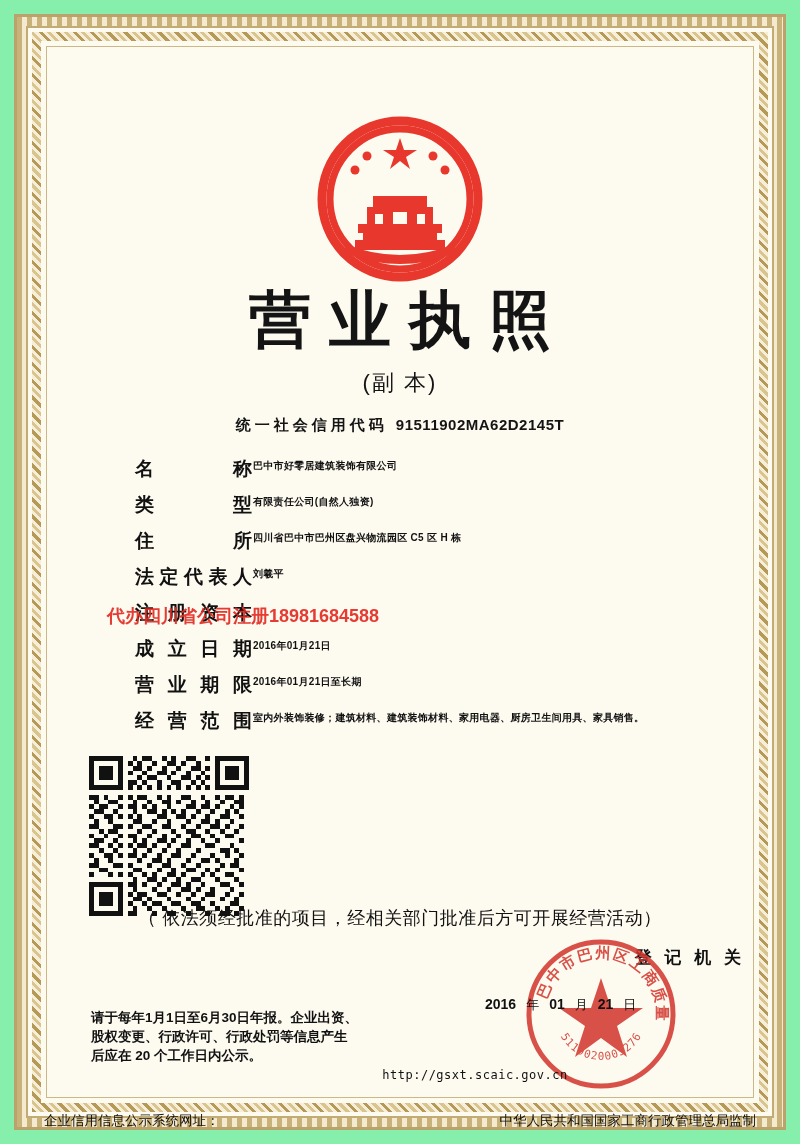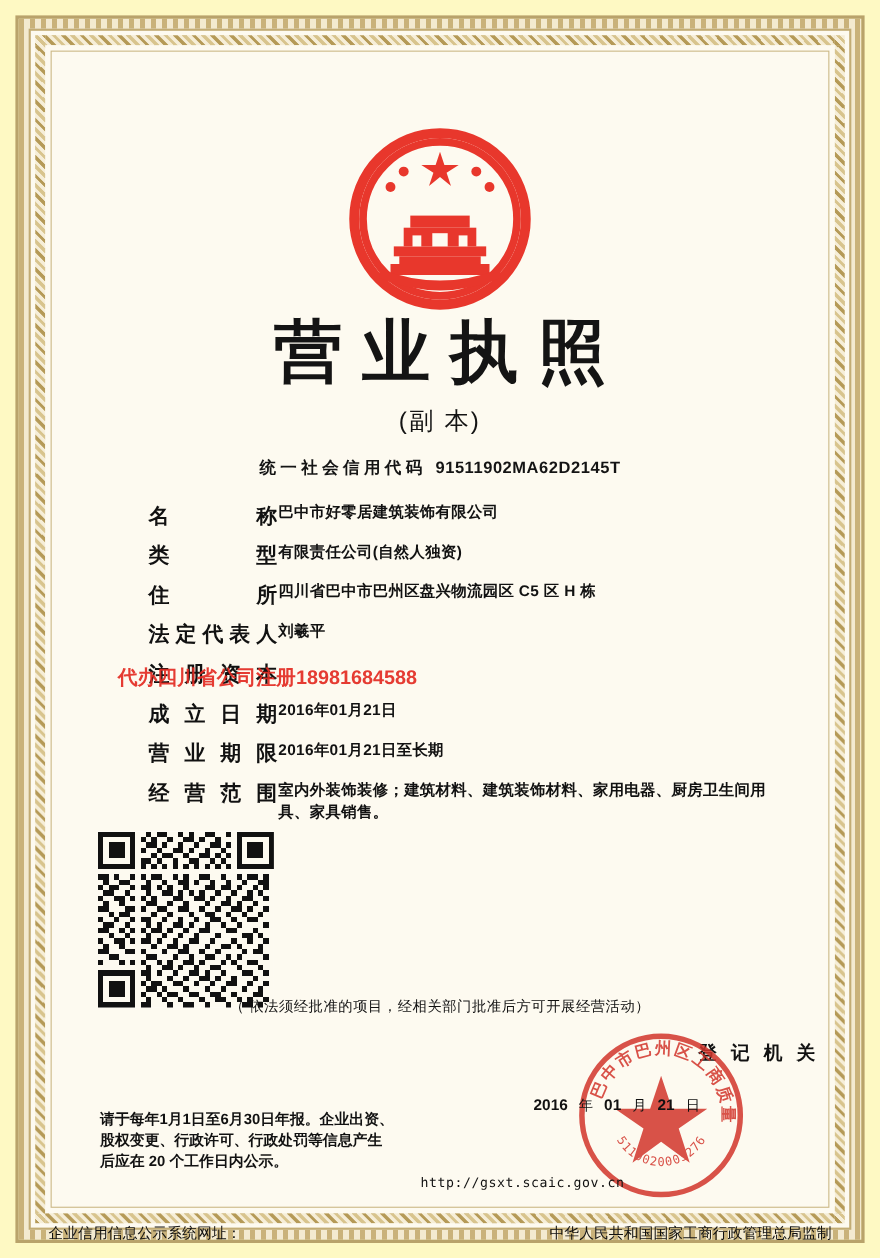--- a/index.html
+++ b/index.html
@@ -7,21 +7,21 @@
     padding: 0;
     background: #ffffff;
   }
   body {
     font-family: "Liberation Sans", sans-serif;
   }
   .page {
     position: relative;
     width: 800px;
     height: 1144px;
-    background: #fef9c3;
+    background: #86efac;
     overflow: hidden;
   }
 
   
   .frame-outer {
     position: absolute;
     left: 14px;
     top: 14px;
     right: 14px;
     bottom: 14px;
@@ -147,21 +147,21 @@
     flex: 0 0 118px;
     font-weight: bold;
     letter-spacing: 1px;
     text-align: justify;
     text-align-last: justify;
     font-size: 19px;
   }
   .row .v {
     flex: 1;
     font-weight: bold;
-    font-size: 14px;
+    font-size: 10px;
     line-height: 19px;
     letter-spacing: 0.3px;
   }
   .row.scope .v { line-height: 20px; }
 
   
   .watermark {
     position: absolute;
     top: 548px;
     left: 52px;
@@ -184,21 +184,21 @@
     background: #fff;
   }
 
   
   .note-approval {
     position: absolute;
     top: 850px;
     left: 0;
     width: 100%;
     text-align: center;
-    font-size: 13px;
+    font-size: 18px;
     color: #111;
     letter-spacing: 0.5px;
   }
   .reg-authority {
     position: absolute;
     top: 890px;
     left: 0;
     width: 100%;
     text-align: right;
     font-size: 17px;

